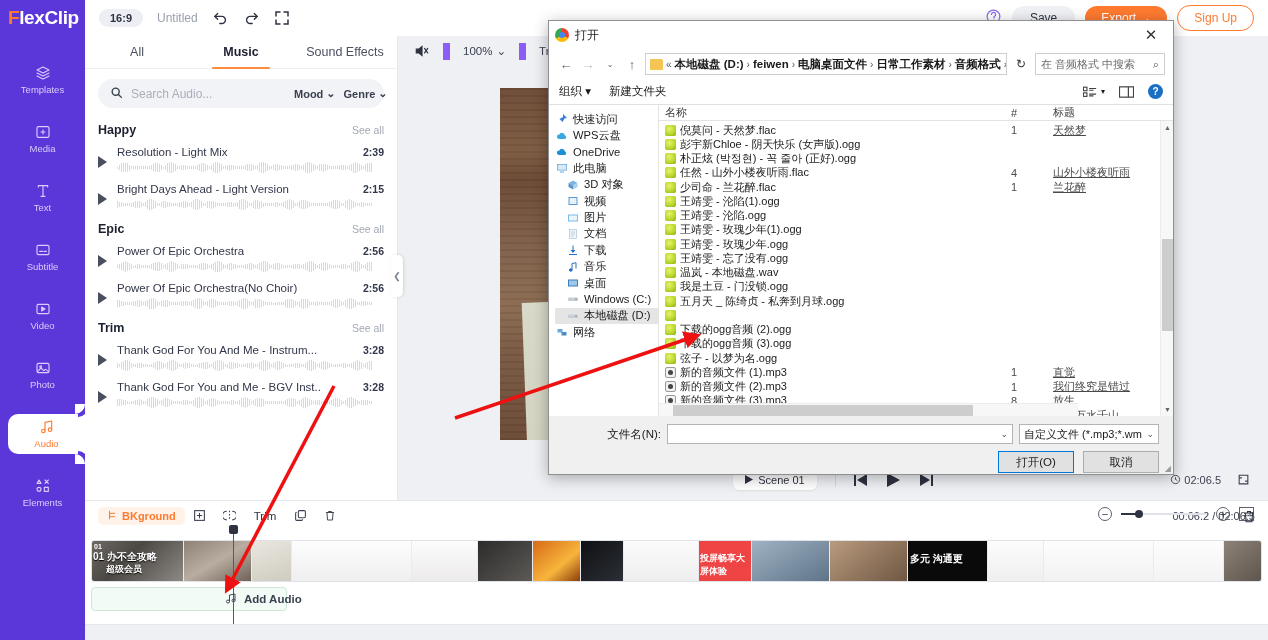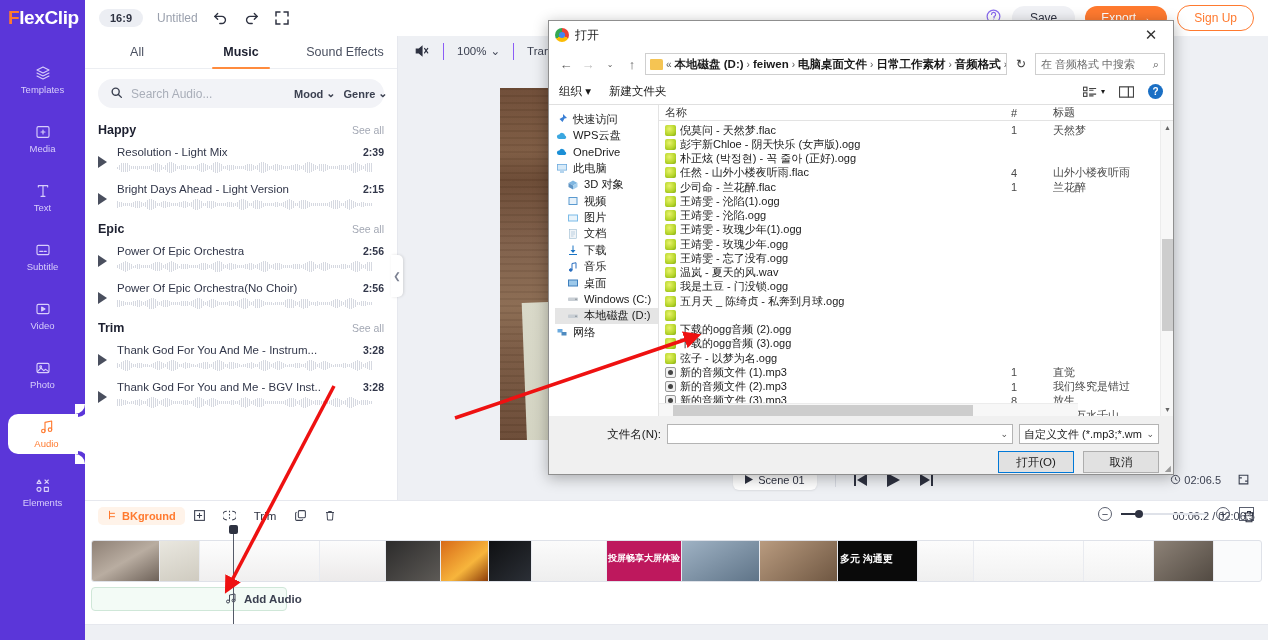--- a/index.html
+++ b/index.html
@@ -91,21 +91,21 @@
   
   .collapse-handle {
     position:absolute; left:391px; top:255px; width:12px; height:42px;
     background:#fff; border-radius:0 5px 5px 0; box-shadow:1px 0 3px rgba(0,0,0,.12);
     display:flex; align-items:center; justify-content:center; font-size:9px; color:#7b8091; cursor:pointer; z-index:6;
   }
 
   
   .stage { position:absolute; left:398px; top:36px; right:0; bottom:140px; background:#eef0f4; }
   .canvas-tools { height:30px; display:flex; align-items:center; gap:0; padding-left:12px; color:#3b4050; }
-  .ct { padding:0 13px; font-size:11.5px; display:flex; align-items:center; gap:4px; cursor:pointer; border-right:1px solid #8b5cf6; height:17px;}
+  .ct { padding:0 13px; font-size:11.5px; display:flex; align-items:center; gap:4px; cursor:pointer; border-right:7px solid #8b5cf6; height:17px;}
   .ct:first-child{ padding-left:4px; }
   .ct.last { border-right:0; }
   .canvas-frame {
     position:absolute; left:102px; top:52px; width:625px; height:352px;
     background:#7a5a44; overflow:hidden;
   }
   .wood { position:absolute; inset:0;
     background:
       linear-gradient(180deg,#6e4c36 0%,#7d5b42 18%,#6b4a34 26%,#80604a 45%,#8b6b52 62%,#7a5a43 75%,#6b4b36 100%);
   }
@@ -185,21 +185,21 @@
   .si-ico { width:13px; height:13px; flex:none; display:flex; align-items:center; justify-content:center; font-size:10px;}
   .dlg-files { flex:1; display:flex; flex-direction:column; min-width:0; position:relative;}
   .fcols { height:16px; border-bottom:1px solid #e3e3e3; display:flex; align-items:center; font-size:11px; color:#3b3b3b; padding-left:6px; position:relative;}
   .c-name { flex:1; }
   .c-num { width:42px; }
   .c-title { width:120px; }
   .flist { flex:1; overflow:hidden; padding-top:2px; }
   .frow { height:14.25px; display:flex; align-items:center; font-size:11px; padding-left:6px; white-space:nowrap; cursor:pointer;}
   .frow .nm { flex:1; display:flex; align-items:center; gap:4px; overflow:hidden;}
   .frow .num { width:42px; color:#4a4a4a; }
-  .frow .ttl { width:120px; color:#4a4a4a; overflow:hidden; text-overflow:ellipsis;}
+  .frow .ttl { width:120px; color:#4a4a4a; overflow:hidden; text-overflow:ellipsis;text-decoration:underline;}
   .f-ico { width:11px;height:11px;border-radius:2px;flex:none; }
   .f-ogg { background:radial-gradient(circle at 40% 35%, #e8f36b, #b6d52a 60%, #7fa612); }
   .f-mp3 { background:#f1f1f1; border:1px solid #9a9a9a; position:relative;}
   .f-mp3::after{content:'';position:absolute;inset:2px;border-radius:50%;background:#444;}
   .vscroll { position:absolute; right:0; top:16px; bottom:0; width:13px; background:#f7f7f7; border-left:1px solid #ececec;}
   .vthumb { position:absolute; left:1px; width:11px; top:118px; height:92px; background:#cdcdcd; }
   .varrow { position:absolute; left:0; width:13px; height:13px; display:flex; align-items:center; justify-content:center; font-size:7px; color:#666; }
   .dlg-prev { width:95px; border-left:1px solid #e3e3e3; display:flex; align-items:center; justify-content:center; text-align:center; color:#9a9a9a; font-size:11px; line-height:1.5; padding:0 8px;}
   .hscroll { position:absolute; left:110px; right:95px; bottom:0; height:13px; background:#f7f7f7; border-top:1px solid #ececec;}
   .hthumb { position:absolute; left:14px; top:1px; height:11px; width:300px; background:#cdcdcd;}
@@ -1328,29 +1328,34 @@
       <div class="zico">−</div>
       <div class="zslider">
         <div class="zbar-fill"></div>
         <div class="zknob"></div>
       </div>
       <div class="zico">+</div>
       <div class="zfit">↔</div>
     </div>
 
     <div class="clips" id="clips">
+        <div class="clip" style="width: 92px; background: linear-gradient(135deg, rgb(109, 106, 102), rgb(75, 71, 66) 40%, rgb(141, 138, 133));">
+          <div style="position:absolute;left:2px;top:2px;color:#fff;font-size:7px;font-weight:bold">01</div>
+      <div style="position:absolute;left:1px;top:9px;color:#fff;font-size:10px;font-weight:bold;text-shadow:0 1px 1px #000">01 办不全攻略</div>
+      <div style="position:absolute;left:14px;top:22px;color:#fff;font-size:9px;font-weight:bold;text-shadow:0 1px 1px #000">超级会员</div>
+        </div>
         <div class="clip" style="width: 68px; background: linear-gradient(150deg, rgb(142, 128, 117), rgb(185, 173, 161) 50%, rgb(110, 98, 89));"></div>
         <div class="clip" style="width: 40px; background: linear-gradient(160deg, rgb(233, 231, 223), rgb(207, 203, 192));"></div>
         <div class="clip" style="width: 120px; background: linear-gradient(rgb(253, 253, 253), rgb(240, 239, 239));"></div>
         <div class="clip" style="width: 66px; background: linear-gradient(rgb(252, 252, 252), rgb(236, 234, 234));"></div>
         <div class="clip" style="width: 55px; background: linear-gradient(140deg, rgb(44, 43, 43), rgb(93, 90, 86));"></div>
         <div class="clip" style="width: 48px; background: linear-gradient(140deg, rgb(216, 106, 24), rgb(247, 181, 60) 60%, rgb(141, 61, 10));"></div>
         <div class="clip" style="width: 43px; background: linear-gradient(140deg, rgb(15, 16, 18), rgb(43, 47, 54));"></div>
         <div class="clip" style="width: 75px; background: linear-gradient(rgb(251, 251, 251), rgb(238, 238, 238));"></div>
-        <div class="clip" style="width: 75px; background: #be185d;">
+        <div class="clip" style="width: 53px; background: #ef4444;">
           <div style="position:absolute;left:1px;top:11px;color:#fff;font-size:9px;font-weight:bold">投屏畅享大屏体验</div>
         </div>
         <div class="clip" style="width: 78px; background: linear-gradient(150deg, rgb(159, 178, 196), rgb(95, 116, 136));"></div>
         <div class="clip" style="width: 78px; background: linear-gradient(140deg, rgb(185, 155, 127), rgb(111, 87, 66));"></div>
         <div class="clip" style="width: 80px; background: rgb(10, 10, 10);">
           <div style="position:absolute;left:2px;top:11px;color:#fff;font-size:10px;font-weight:bold">多元 沟通更</div>
         </div>
         <div class="clip" style="width: 56px; background: linear-gradient(rgb(252, 252, 252), rgb(239, 239, 239));"></div>
         <div class="clip" style="width: 110px; background: linear-gradient(rgb(253, 253, 253), rgb(242, 242, 242));"></div>
         <div class="clip" style="width: 70px; background: linear-gradient(rgb(253, 253, 253), rgb(243, 243, 243));"></div>
@@ -1644,21 +1649,21 @@
               <span class="nm">
       <span class="f-ico f-ogg"></span>
       <span>王靖雯 - 忘了没有.ogg</span>
               </span>
     <span class="num"></span>
     <span class="ttl"></span>
             </div>
             <div class="frow">
               <span class="nm">
       <span class="f-ico f-ogg"></span>
-      <span>温岚 - 夏天的风.wav</span>
+      <span>温岚 - 本地磁盘.wav</span>
               </span>
     <span class="num"></span>
     <span class="ttl"></span>
             </div>
             <div class="frow">
               <span class="nm">
       <span class="f-ico f-ogg"></span>
       <span>我是土豆 - 门没锁.ogg</span>
               </span>
     <span class="num"></span>

